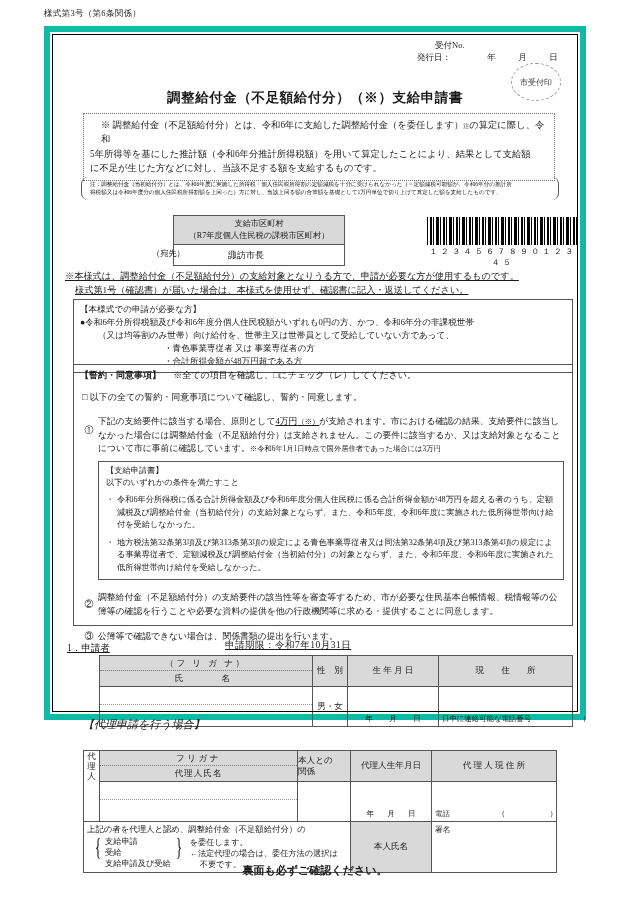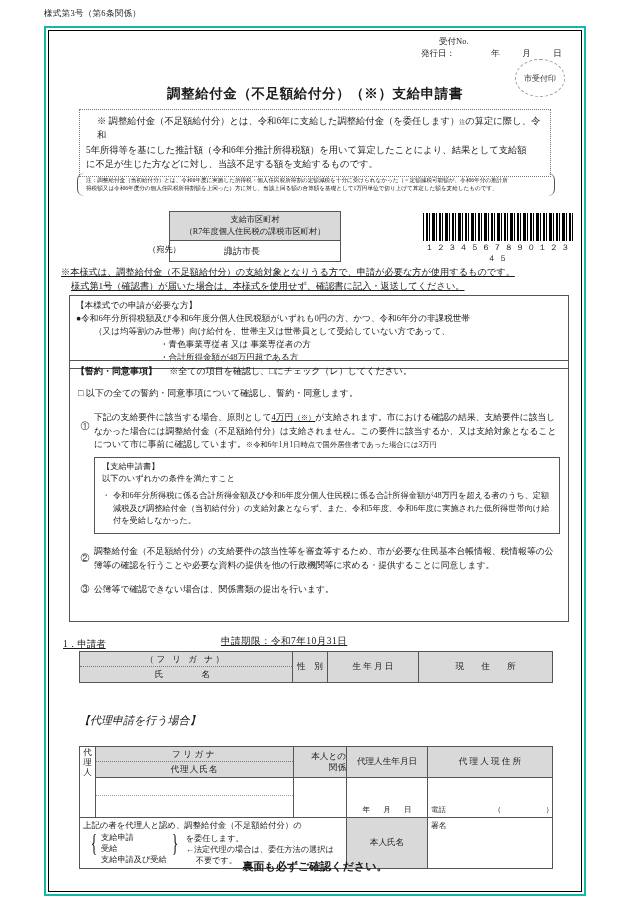--- a/index.html
+++ b/index.html
@@ -28,22 +28,22 @@
     font-size: 8.5px;
     letter-spacing: 0.3px;
   }
 
   
   .outer-frame {
     position: absolute;
     left: 44px;
     top: 26px;
     width: 542px;
-    height: 870px;
-    border: 2px solid #14b8a6;
+    height: 694px;
+    border: 6px solid #14b8a6;
     box-sizing: border-box;
   }
   .outer-frame::after {
     content: "";
     position: absolute;
     left: 2px; top: 2px; right: 2px; bottom: 2px;
     border: 1px solid #000;
     pointer-events: none;
   }
   .inner-pad {
@@ -313,21 +313,21 @@
     font-weight: normal;
     vertical-align: top;
   }
   .hdcell {
     background: #d9d9d9;
     text-align: center;
     vertical-align: middle !important;
   }
 
   .tbl-applicant {
-    left: 28px;
+    left: 44px;
     top: 618px;
     width: 474px;
   }
   .fuligana-cell {
     height: 14px;
     text-align: center;
     line-height: 14px;
     letter-spacing: 2.5px;
     border-bottom: 1px dotted #777 !important;
   }
@@ -383,21 +383,21 @@
   }
   .side-cell {
     width: 15px;
     text-align: center;
     font-size: 8.5px;
     line-height: 1.15;
     vertical-align: top !important;
     padding-top: 1px !important;
   }
   .two-line-hd {
-    text-align: right;
+    text-align: left;
     vertical-align: middle !important;
     line-height: 1.25;
   }
   .commit-cell {
     font-size: 8.4px;
     line-height: 1.4;
     padding: 2px 3px !important;
   }
   .brace-block {
     display: flex;
@@ -511,20 +511,21 @@
         <div class="item-row">
           <div class="item-num top">①</div>
           <div class="item-body">
             <span>下記の支給要件に該当する場合、原則として</span><span class="u">4万円</span><span class="tiny u">（※）</span><span>が支給されます。市における確認の結果、支給要件に該当しなかった場合には調整給付金（不足額給付分）は支給されません。この要件に該当するか、又は支給対象となることについて市に事前に確認しています。</span><span class="tiny">※令和6年1月1日時点で国外居住者であった場合には3万円</span>
 
             <div class="req-inner">
               <div class="hd">【支給申請書】</div>
               <span class="sub1">以下のいずれかの条件を満たすこと</span>
               <ul>
                 <li>令和6年分所得税に係る合計所得金額及び令和6年度分個人住民税に係る合計所得金額が48万円を超える者のうち、定額減税及び調整給付金（当初給付分）の支給対象とならず、また、令和5年度、令和6年度に実施された低所得世帯向け給付を受給しなかった。</li>
+                <li>地方税法第32条第3項及び第313条第3項の規定による青色事業専従者又は同法第32条第4項及び第313条第4項の規定による事業専従者で、定額減税及び調整給付金（当初給付分）の対象とならず、また、令和5年度、令和6年度に実施された低所得世帯向け給付を受給しなかった。</li>
               </ul>
             </div>
           </div>
         </div>
 
         <div class="item-row">
           <div class="item-num">②</div>
           <div class="item-body">調整給付金（不足額給付分）の支給要件の該当性等を審査等するため、市が必要な住民基本台帳情報、税情報等の公簿等の確認を行うことや必要な資料の提供を他の行政機関等に求める・提供することに同意します。</div>
         </div>
 
@@ -540,20 +541,40 @@
       <table class="grid tbl-applicant">
         <tbody>
             <tr>
           <td class="hdcell" style="width:212px;padding:0">
             <div class="fuligana-cell">（フ リ ガ ナ）</div>
             <div class="name-cell">氏　　名</div>
           </td>
           <td class="hdcell" style="width:34px">性　別</td>
           <td class="hdcell" style="width:90px">生 年 月 日</td>
           <td class="hdcell">現　　住　　所</td>
+        </tr>
+        <tr>
+          <td style="padding:0">
+            <div class="blank-name-top"></div>
+            <div class="blank-name-bot"></div>
+          </td>
+          <td class="sex-val">男・女</td>
+          <td class="ymd-cell">
+            <div class="ymd-inner">
+              <span>年</span>
+              <span>月</span>
+              <span>日</span>
+            </div>
+          </td>
+          <td class="addr-cell">
+            <div class="tel-line">
+              <span>日中に連絡可能な電話番号</span>
+              <span class="tel-paren">（　　）</span>
+            </div>
+          </td>
         </tr>
       </tbody>
         </table>
 
       <div class="proxy-label">【代理申請を行う場合】</div>
 
       <table class="grid tbl-proxy">
         <tbody>
             <tr>
           <td class="side-cell" rowspan="2">代<br>理<br>人</td>

